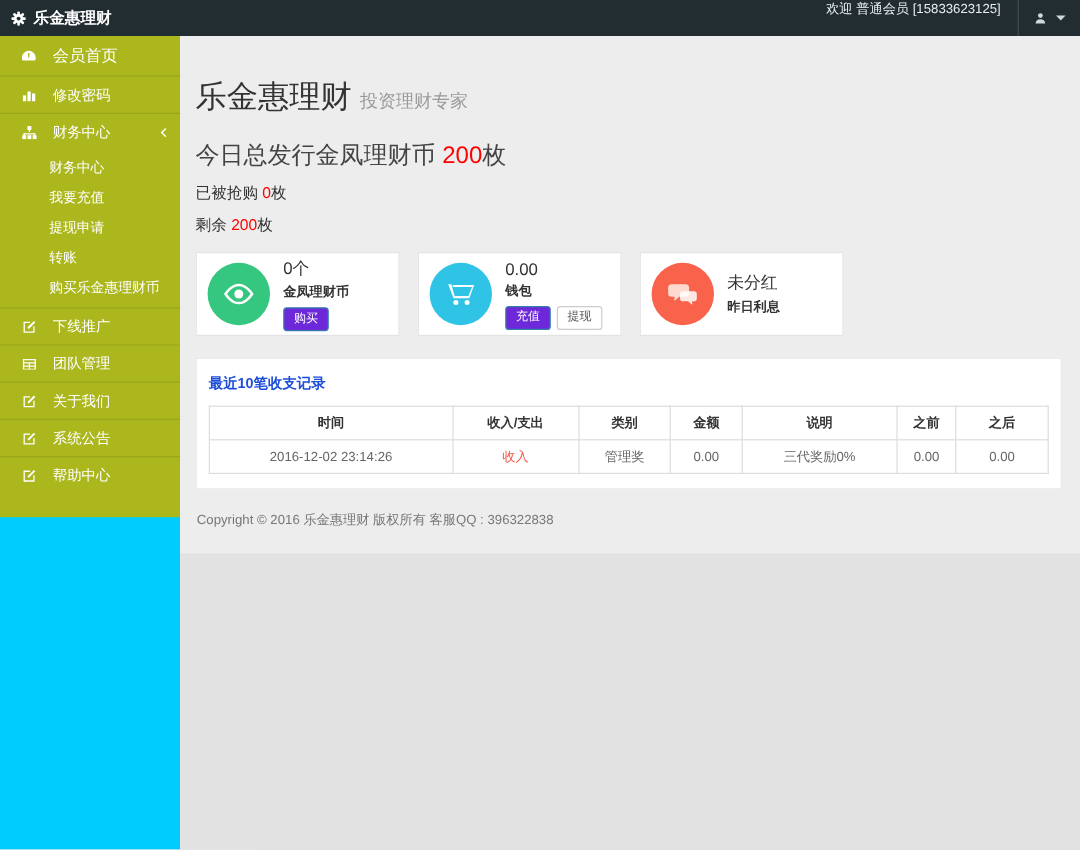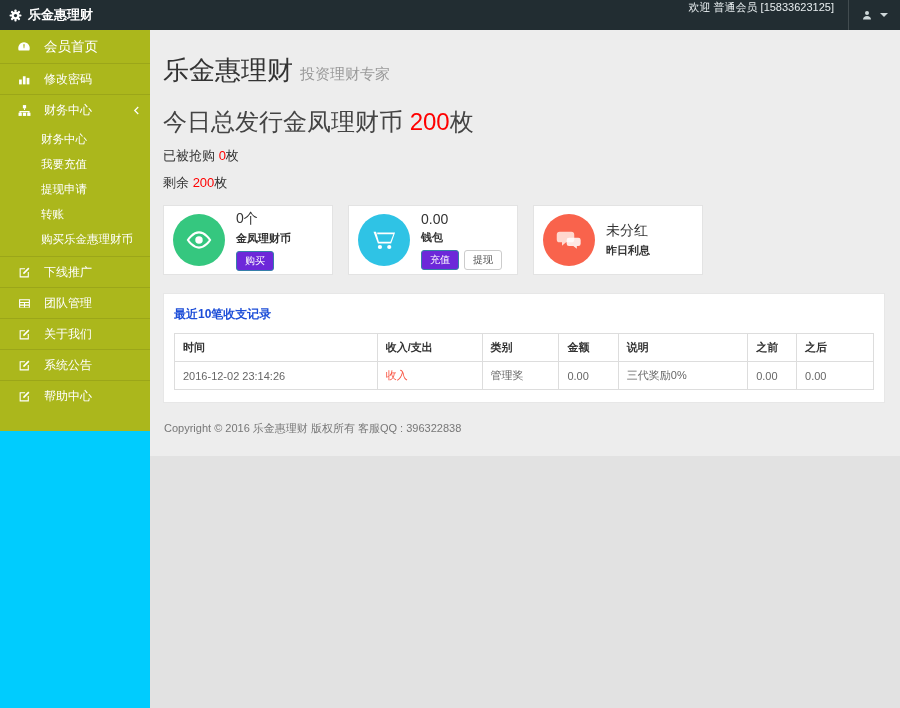--- a/index.html
+++ b/index.html
@@ -24,45 +24,45 @@
   .menu-item { display:flex; align-items:center; gap:13px; height:31px; padding:0 10px 0 17px;
                color:#fff; font-size:12px; cursor:pointer; border-top:1px solid rgba(0,0,0,.09); }
   .menu-item:first-child { border-top:none; height:33px; font-size:13.5px; }
   .menu-item .mi { width:14px; display:flex; justify-content:center; }
   .menu-item .chev { margin-left:auto; }
   .submenu { list-style:none; padding:2px 0 4px; }
   .submenu-item { display:flex; align-items:center; height:25px; padding-left:41px;
                   color:#fff; font-size:11.5px; cursor:pointer; }
   
   .content { flex:1; background:#e2e2e2; }
-  .content-inner { background:#ededed; padding:13px 15px 20px 13px; }
+  .content-inner { background:#ededed; padding:23px 15px 20px 13px; }
   .page-title { font-size:26px; font-weight:normal; color:#333; margin-top:10px; }
   .page-title .sub { font-size:15px; color:#9a9a9a; font-weight:normal; margin-left:7px; }
-  .stat-big { font-size:24px; color:#444; margin-top:18px; }
+  .stat-big { font-size:20px; color:#444; margin-top:18px; }
   .stat-small { font-size:13px; color:#333; margin-top:9px; }
   .red { color:#ff0000; }
   
   .cards { display:flex; gap:15px; margin-top:13px; }
   .card { width:170px; height:70px; background:#fff; display:flex; align-items:center;
           border:1px solid #e3e3e3; }
   .circle { width:52px; height:52px; border-radius:50%; flex:0 0 52px;
             margin:0 11px 0 9px; display:flex; align-items:center; justify-content:center; }
   .c-green { background:#35c77f; } .c-cyan { background:#2fc3e5; } .c-red { background:#f9634c; }
   .card-value { font-size:14px; color:#333; }
   .card-label { font-size:11px; color:#333; font-weight:bold; margin-top:3px; }
   .card-btns { margin-top:5px; display:flex; gap:5px; }
   .btn { font-size:10px; line-height:1; padding:4px 8px; border-radius:3px;
          border:1px solid #367fa9; background:#6d28d9; color:#fff; cursor:pointer;
          font-family:inherit; }
   .btn.ghost { background:#fff; border:1px solid #ccc; color:#555; }
   
   .panel { background:#fff; margin-top:18px; padding:10px 10px 12px; border:1px solid #e7e7e7; }
   .panel-title { font-size:12px; font-weight:bold; color:#1d4ed8; margin:2px 0 10px; }
   table { width:100%; border-collapse:collapse; font-size:11px; color:#666; table-layout:fixed; }
-  th, td { border:1px solid #ddd; padding:6px 8px; text-align:left; }
+  th, td { border:1px solid #ddd; padding:6px 8px; text-align:center; }
   th { color:#333; font-weight:bold; }
   .w1{width:29%}.w2{width:15%}.w3{width:11%}.w4{width:8.5%}.w5{width:18.5%}.w6{width:7%}.w7{width:11%}
   .cell-red { color:#f95442; }
   .footer { font-size:11px; color:#777; margin:18px 0 0 1px; }
   svg { display:block; }
 </style>
 </head>
 <body>
 
 <div class="navbar">

